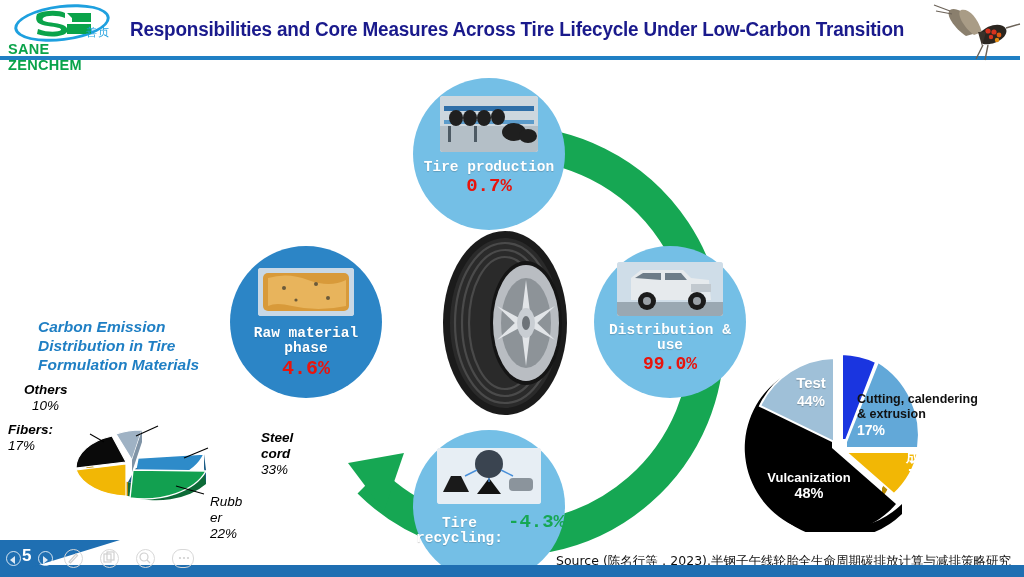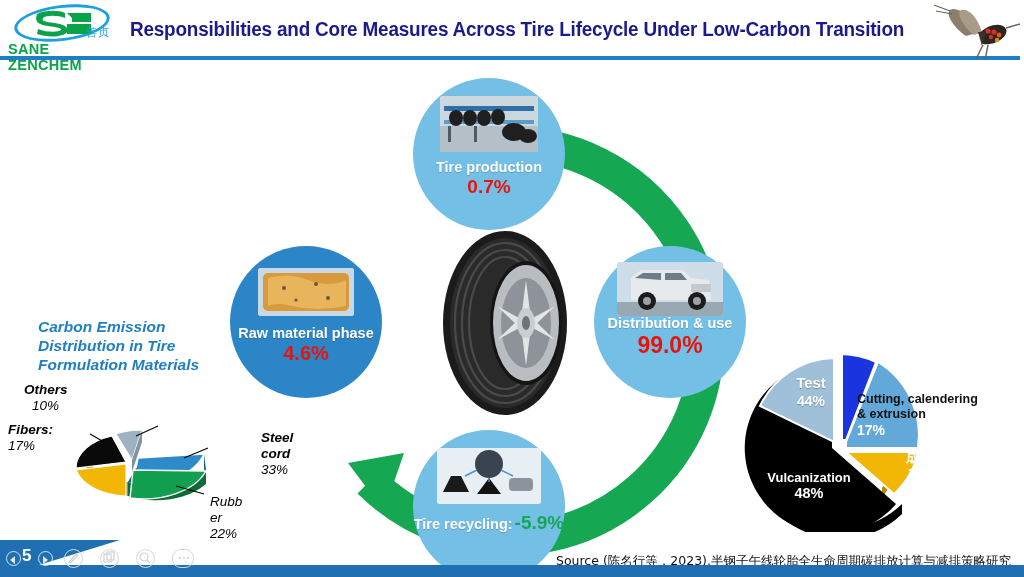--- a/index.html
+++ b/index.html
@@ -27,21 +27,21 @@
     transform: scaleX(0.97); transform-origin:left center;
   }
   .title-rule { position:absolute; left:0; top:56px; width:1020px; height:4px; background:#1f7fc4; }
   .butterfly { position:absolute; left:930px; top:2px; width:92px; height:60px; }
 
   
   .cycle-wrap { position:absolute; left:230px; top:68px; width:560px; height:490px; }
   .ring { position:absolute; left:62px; top:55px; width:436px; height:436px; }
 
   .node { position:absolute; border-radius:50%; display:flex;
-    flex-direction:column; align-items:center; justify-content:flex-start; }
+    flex-direction:column; align-items:center; justify-content:flex-start;font-family:Liberation Mono, monospace; }
   .node-photo { border-radius:3px; background:#dfe6ec; overflow:hidden; position:relative; }
   .node-label { color:#ffffff; font-weight:bold; text-shadow:0 1px 1px rgba(0,0,0,.18);
     line-height:1.05; text-align:center; }
   .node-value { font-weight:bold; color:#e8140c; line-height:1.05; }
 
   #node-production { left:183px; top:10px; width:152px; height:152px; background:#74bfe6; }
   #node-distribution { left:364px; top:178px; width:152px; height:152px; background:#74bfe6; }
   #node-recycling { left:183px; top:362px; width:152px; height:152px; background:#74bfe6; }
   #node-raw { left:0px; top:178px; width:152px; height:152px; background:#2c85c6; }
 
@@ -180,40 +180,40 @@
         <rect y="40" width="106" height="14" fill="#9aa8b2"></rect>
         <path d="M14 38 L14 16 L24 8 L66 8 L74 16 L92 18 L94 38 Z" fill="#e6eaed"></path>
         <path d="M18 16 L26 11 L44 11 L44 18 Z" fill="#6d7c88"></path>
         <path d="M48 11 L64 11 L70 18 L48 18 Z" fill="#6d7c88"></path>
         <rect x="74" y="22" width="20" height="8" fill="#c2c9cf"></rect>
         <circle cx="30" cy="39" r="9" fill="#1b1b1b"></circle>
           <circle cx="30" cy="39" r="4" fill="#9aa1a7"></circle>
         <circle cx="80" cy="39" r="9" fill="#1b1b1b"></circle>
           <circle cx="80" cy="39" r="4" fill="#9aa1a7"></circle>
       </svg>
-      <div class="node-label" style="font-size:14.5px;">Distribution &amp; use</div>
-      <div class="node-value" style="font-size:23px;margin-top:2px;">99.0%</div>
+      <div class="node-label" style="font-size:14.5px;margin-top:7px;">Distribution &amp; use</div>
+      <div class="node-value" style="font-size:18px;margin-top:2px;">99.0%</div>
     </div>
 
     <div class="node" id="node-recycling">
       <svg class="node-photo" style="width:104px;height:56px;margin-top:18px;" viewBox="0 0 104 56">
         <rect width="104" height="56" fill="#e7eef4"></rect>
         <circle cx="52" cy="16" r="14" fill="#3a4450"></circle>
         <path d="M6 44 L14 28 L24 28 L32 44 Z" fill="#1a1a1a"></path>
         <path d="M40 46 L52 30 L64 46 Z" fill="#121212"></path>
         <rect x="72" y="30" width="24" height="13" rx="4" fill="#8b949c"></rect>
         <g stroke="#4a90d9" stroke-width="1.4" fill="none">
           <path d="M40 22 L28 28"></path>
             <path d="M64 22 L76 28"></path>
             <path d="M52 30 L52 34"></path>
         </g>
       </svg>
       <div style="display:flex;align-items:baseline;gap:2px;margin-top:9px;">
         <span class="node-label" style="font-size:14.5px;">Tire recycling:</span>
-        <span class="node-value" style="font-size:19px;color:#16a753;">-5.9%</span>
+        <span class="node-value" style="font-size:19px;color:#16a753;">-4.3%</span>
       </div>
     </div>
 
     <div class="node" id="node-raw">
       <svg class="node-photo" style="width:96px;height:48px;margin-top:22px;" viewBox="0 0 96 48">
         <rect width="96" height="48" fill="#c8d8e6"></rect>
         <rect x="5" y="5" width="86" height="38" rx="5" fill="#d89a3a"></rect>
         <path d="M10 10 Q30 4 50 12 Q72 20 88 12 L88 38 Q60 44 34 38 Q18 34 10 38 Z" fill="#e8b45c"></path>
         <g fill="#6b5a3a">
             <circle cx="26" cy="20" r="2"></circle>

